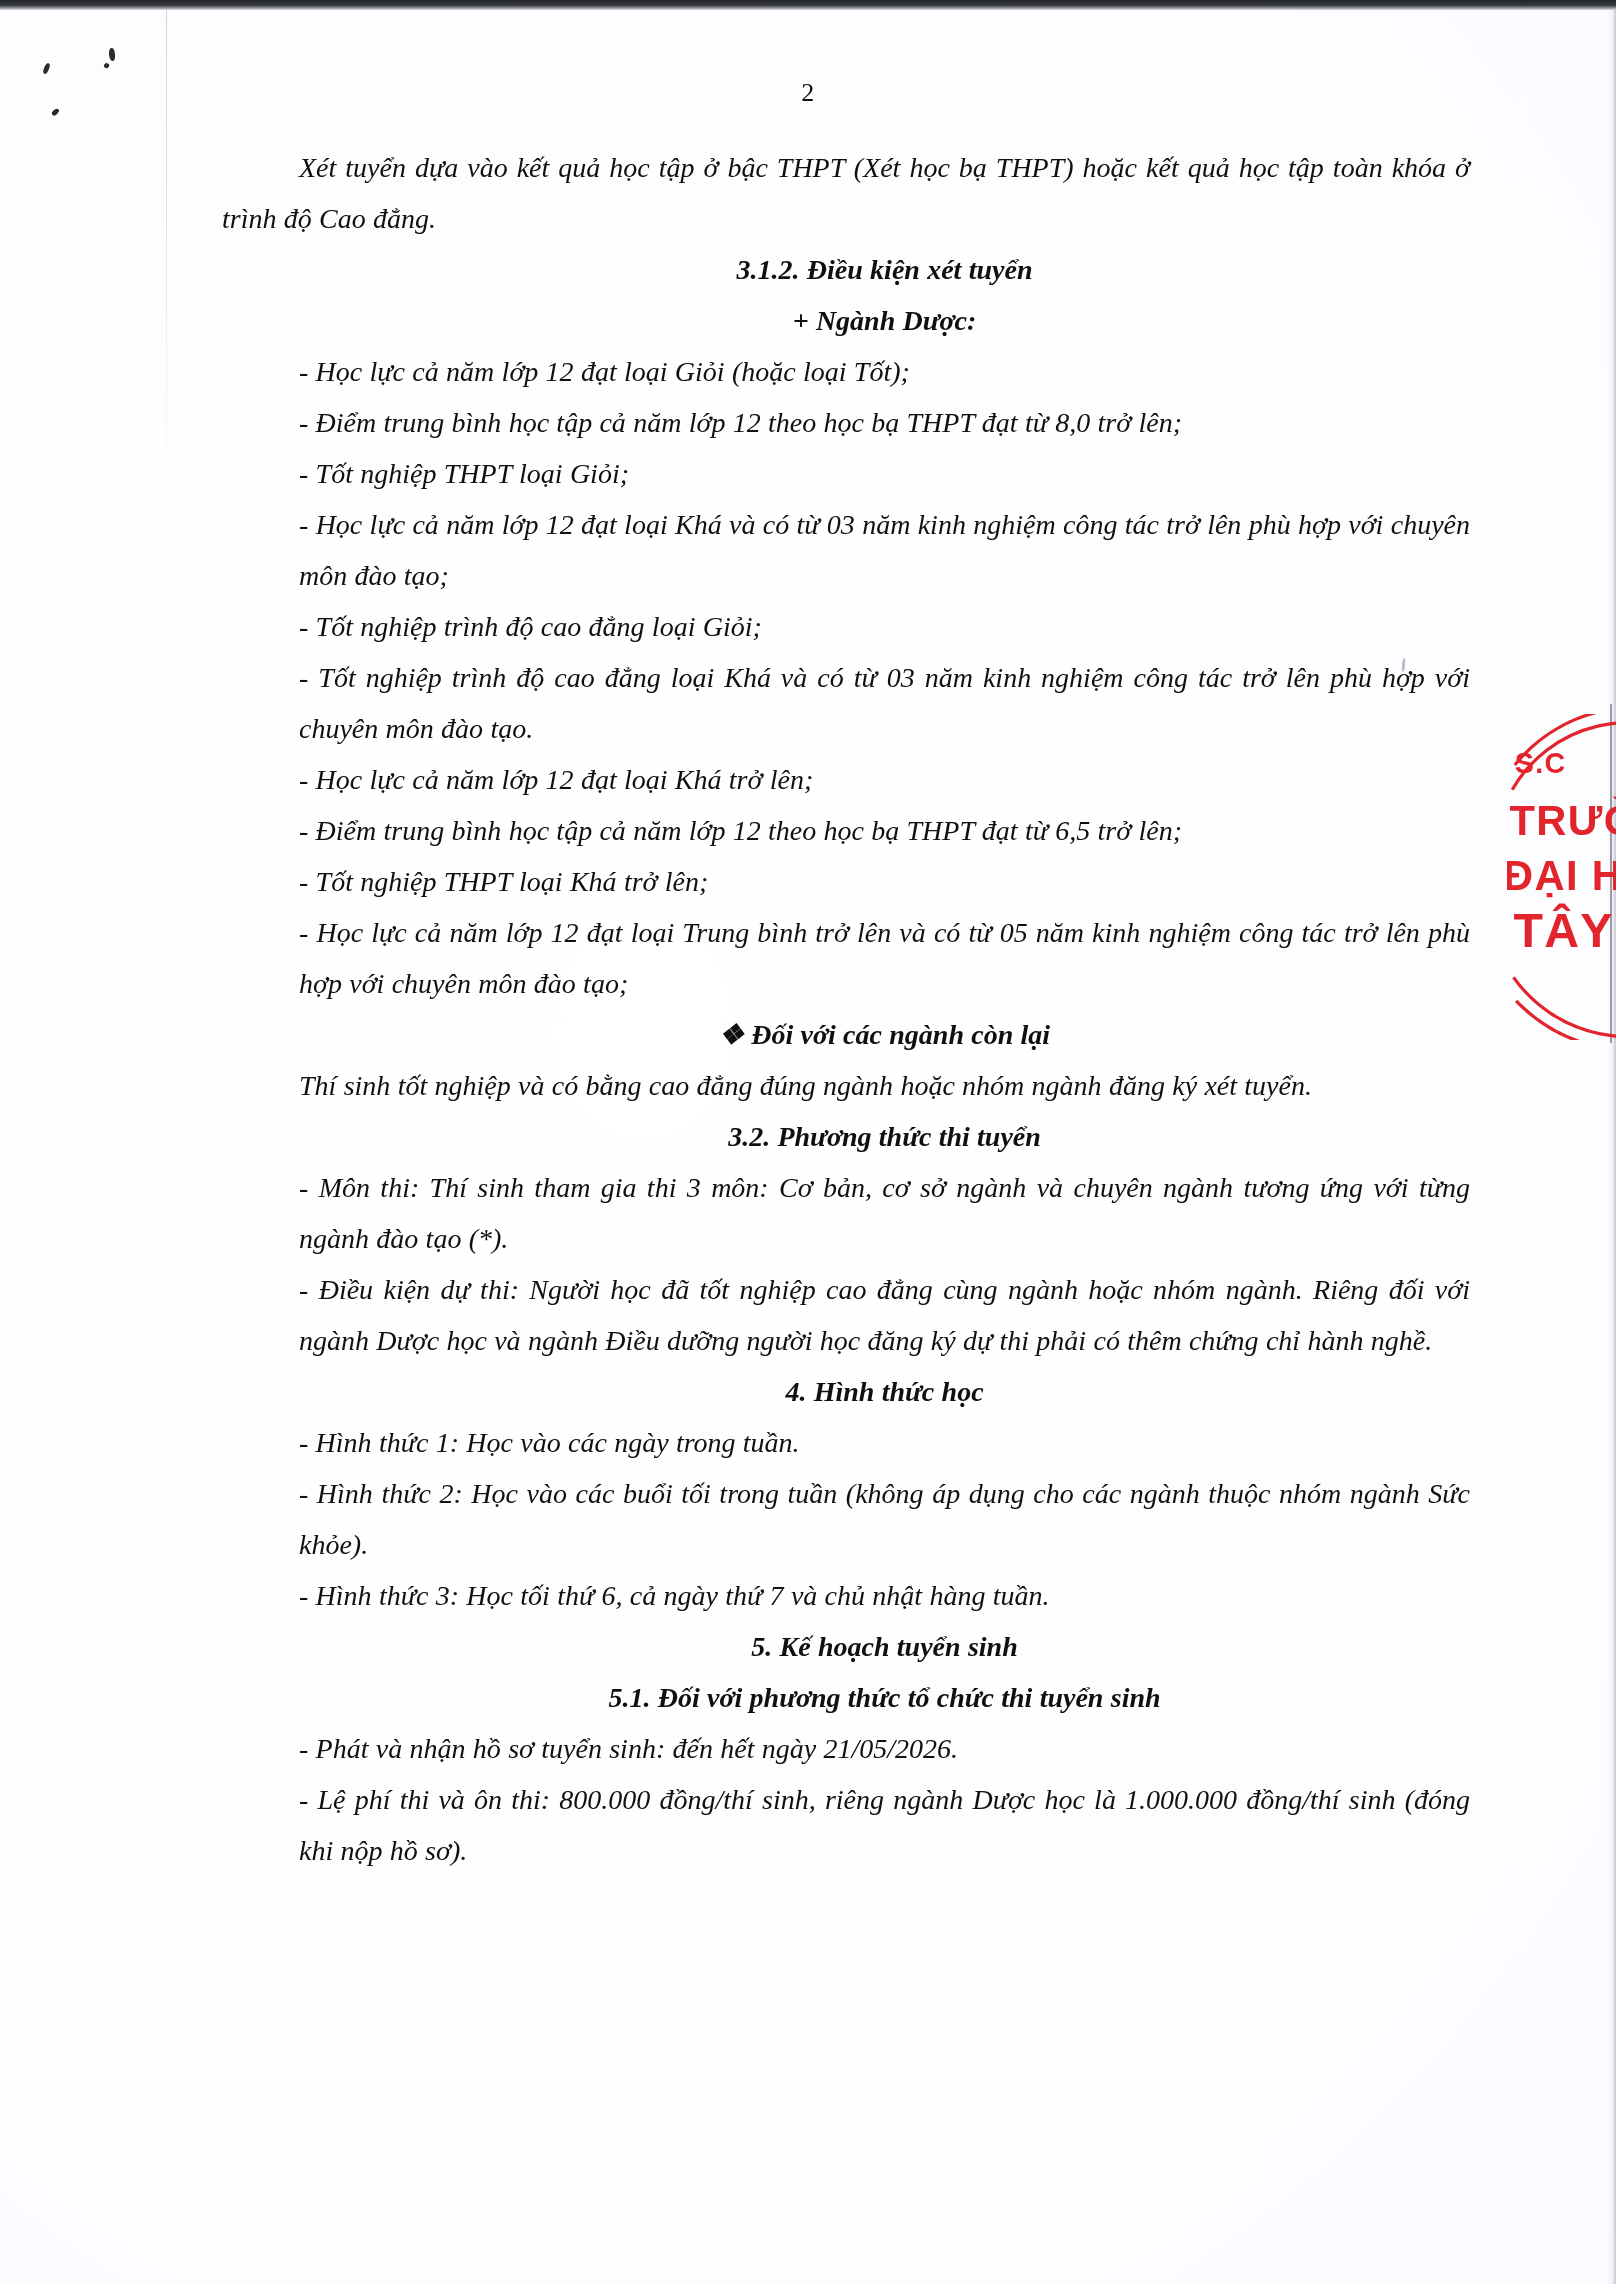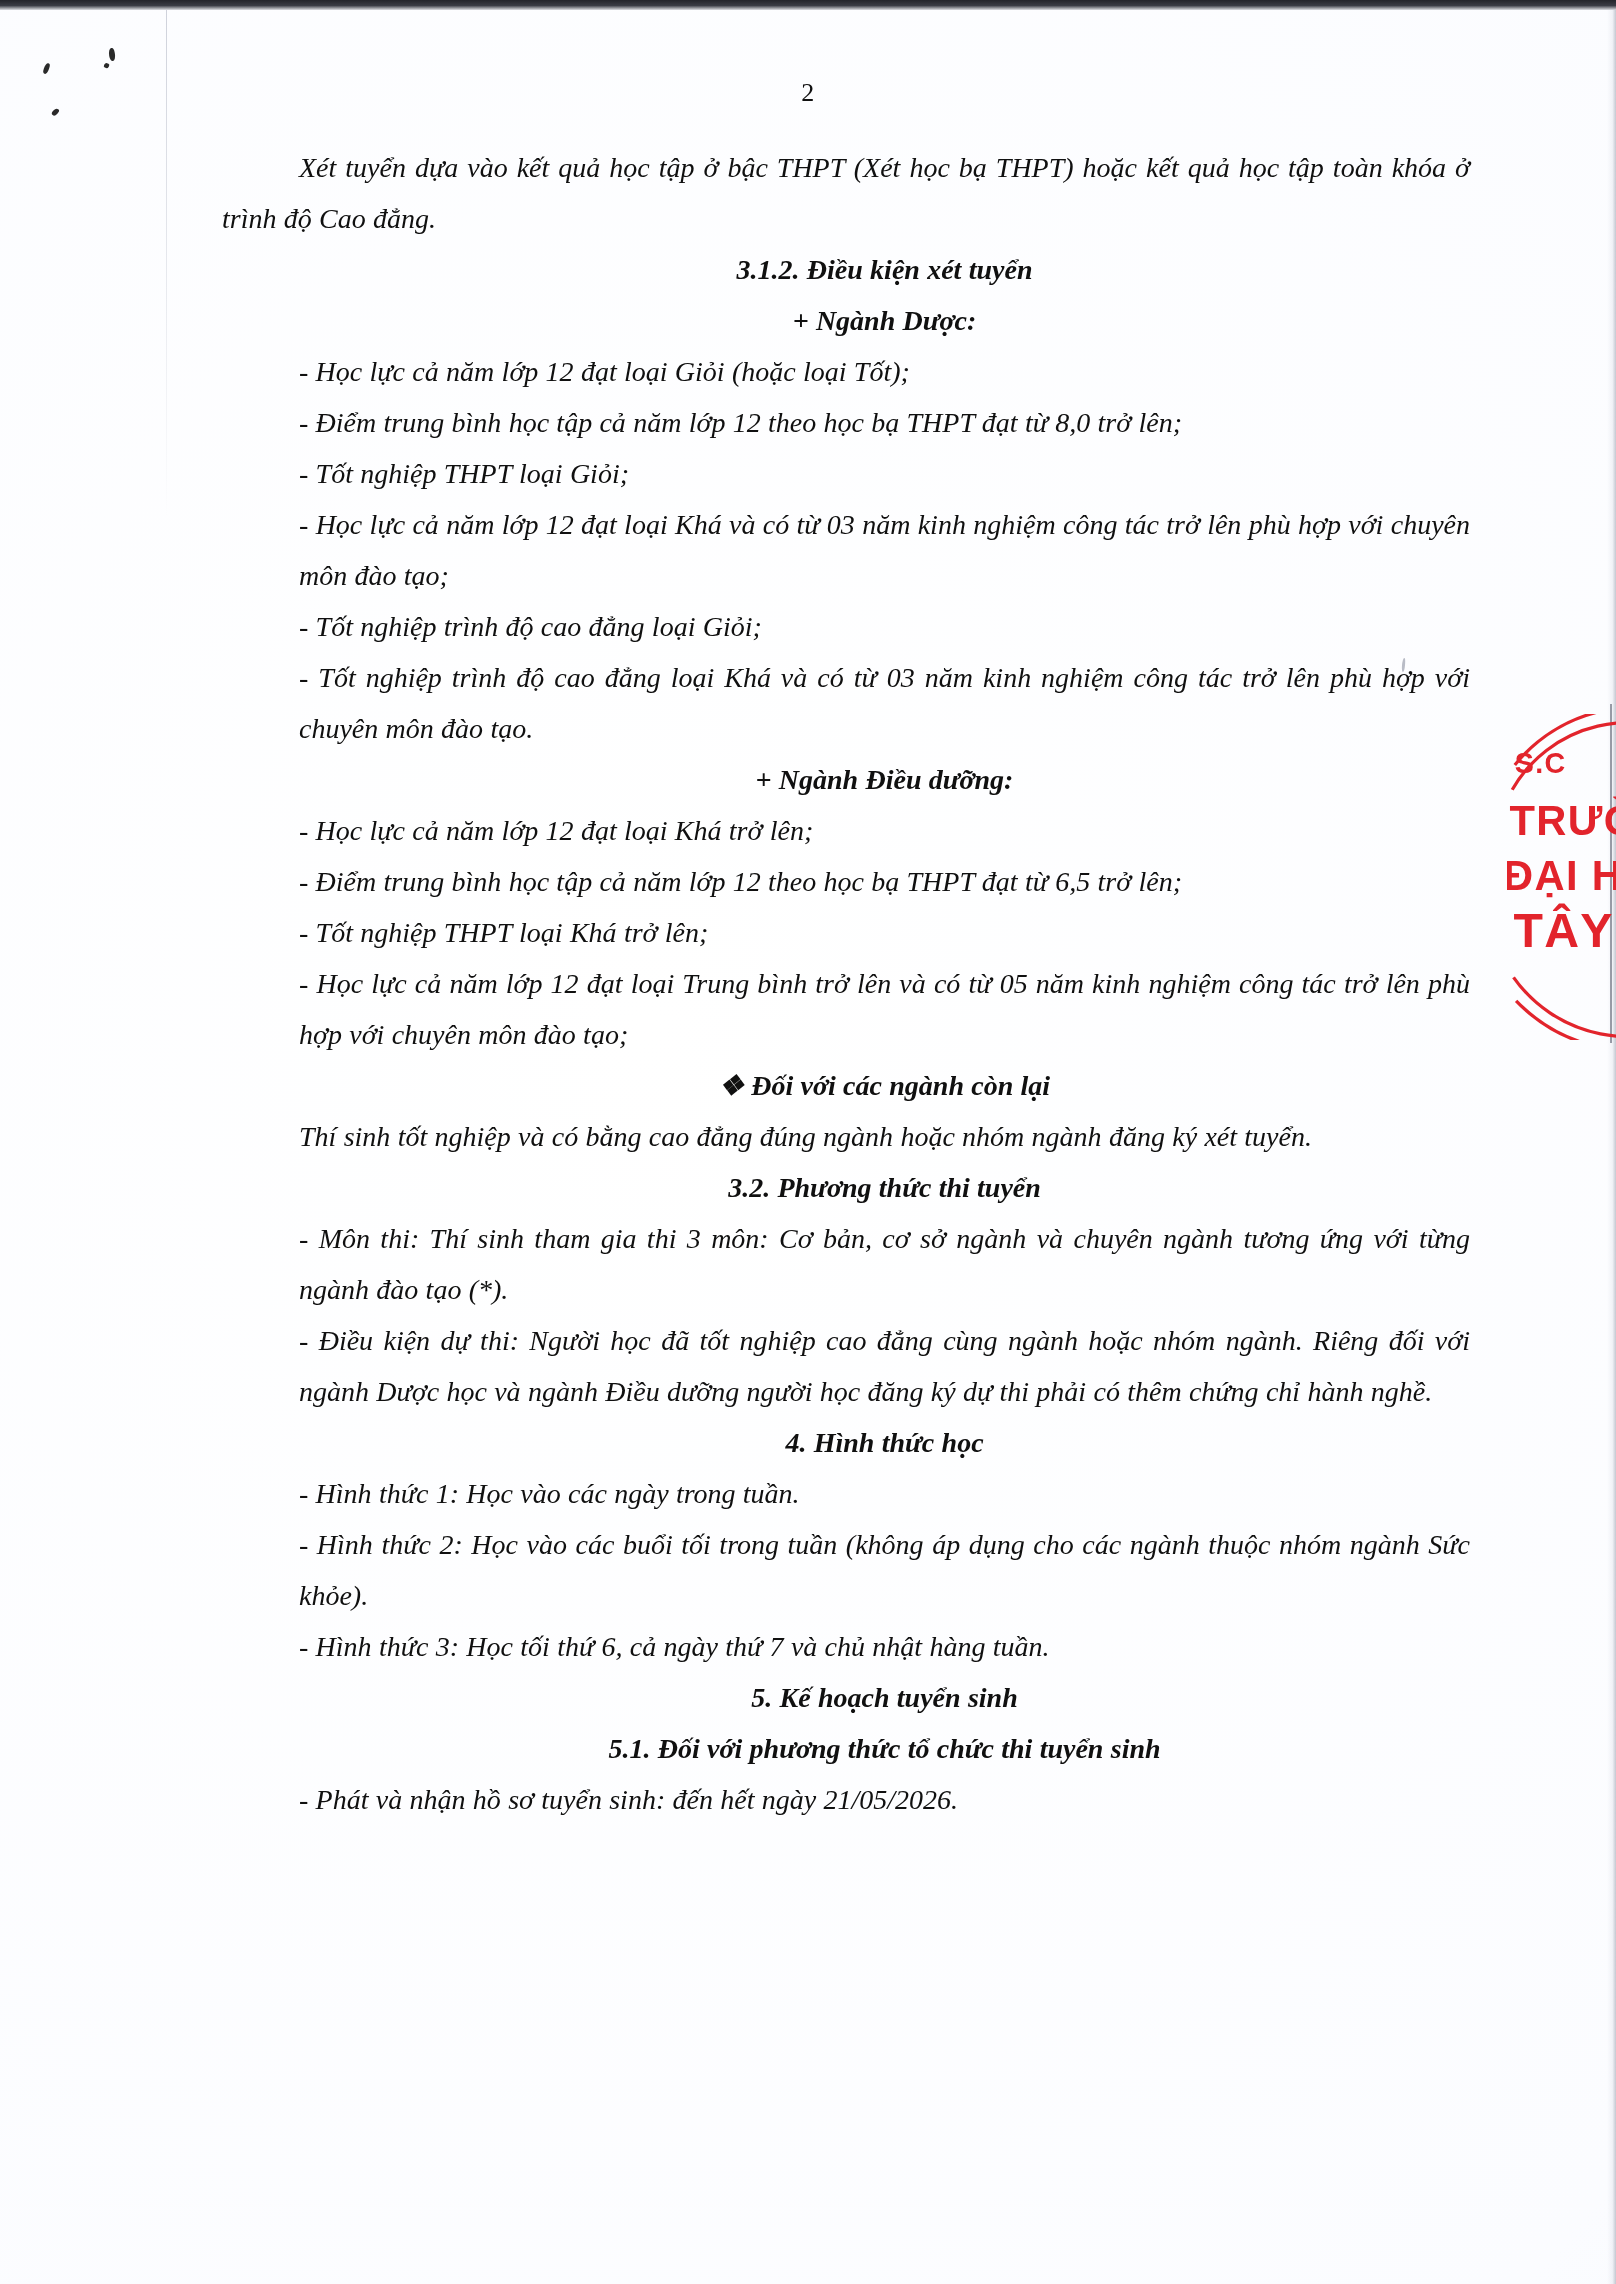--- a/index.html
+++ b/index.html
@@ -139,21 +139,20 @@
 
     <p class="head">+ Ngành Dược:</p>
 
     <p class="bul">- Học lực cả năm lớp 12 đạt loại Giỏi (hoặc loại Tốt);</p>
     <p class="bul">- Điểm trung bình học tập cả năm lớp 12 theo học bạ THPT đạt từ 8,0 trở lên;</p>
     <p class="bul">- Tốt nghiệp THPT loại Giỏi;</p>
     <p class="bul">- Học lực cả năm lớp 12 đạt loại Khá và có từ 03 năm kinh nghiệm công tác trở lên phù hợp với chuyên môn đào tạo;</p>
     <p class="bul">- Tốt nghiệp trình độ cao đẳng loại Giỏi;</p>
     <p class="bul">- Tốt nghiệp trình độ cao đẳng loại Khá và có từ 03 năm kinh nghiệm công tác trở lên phù hợp với chuyên môn đào tạo.</p>
 
-    <p class="head">+ Ngành Điều dưỡng:</p>
 
     <p class="bul">- Học lực cả năm lớp 12 đạt loại Khá trở lên;</p>
     <p class="bul">- Điểm trung bình học tập cả năm lớp 12 theo học bạ THPT đạt từ 6,5 trở lên;</p>
     <p class="bul">- Tốt nghiệp THPT loại Khá trở lên;</p>
     <p class="bul">- Học lực cả năm lớp 12 đạt loại Trung bình trở lên và có từ 05 năm kinh nghiệm công tác trở lên phù hợp với chuyên môn đào tạo;</p>
 
     <p class="head">❖ Đối với các ngành còn lại</p>
 
     <p class="ind">Thí sinh tốt nghiệp và có bằng cao đẳng đúng ngành hoặc nhóm ngành đăng ký xét tuyển.</p>
 
@@ -165,20 +164,21 @@
     <p class="head">4. Hình thức học</p>
 
     <p class="bul">- Hình thức 1: Học vào các ngày trong tuần.</p>
     <p class="bul">- Hình thức 2: Học vào các buổi tối trong tuần (không áp dụng cho các ngành thuộc nhóm ngành Sức khỏe).</p>
     <p class="bul">- Hình thức 3: Học tối thứ 6, cả ngày thứ 7 và chủ nhật hàng tuần.</p>
 
     <p class="head">5. Kế hoạch tuyển sinh</p>
     <p class="head">5.1. Đối với phương thức tổ chức thi tuyển sinh</p>
 
     <p class="bul">- Phát và nhận hồ sơ tuyển sinh: đến hết ngày 21/05/2026.</p>
+    <p class="bul">- Lệ phí thi và ôn thi: 800.000 đồng/thí sinh, riêng ngành Dược học là 1.000.000 đồng/thí sinh (đóng khi nộp hồ sơ).</p>
 
   </div>
 
   <div id="stamp">
     <svg width="215" height="326" viewBox="0 0 330 500">
       <g fill="none" stroke="#e2242c" stroke-width="5">
 
         <path d="M 12 78 A 240 240 0 0 1 300 12"></path>
         <path d="M 8  116 A 205 205 0 0 1 300 48"></path>
         <path d="M 10 404 A 215 215 0 0 0 300 462"></path>

